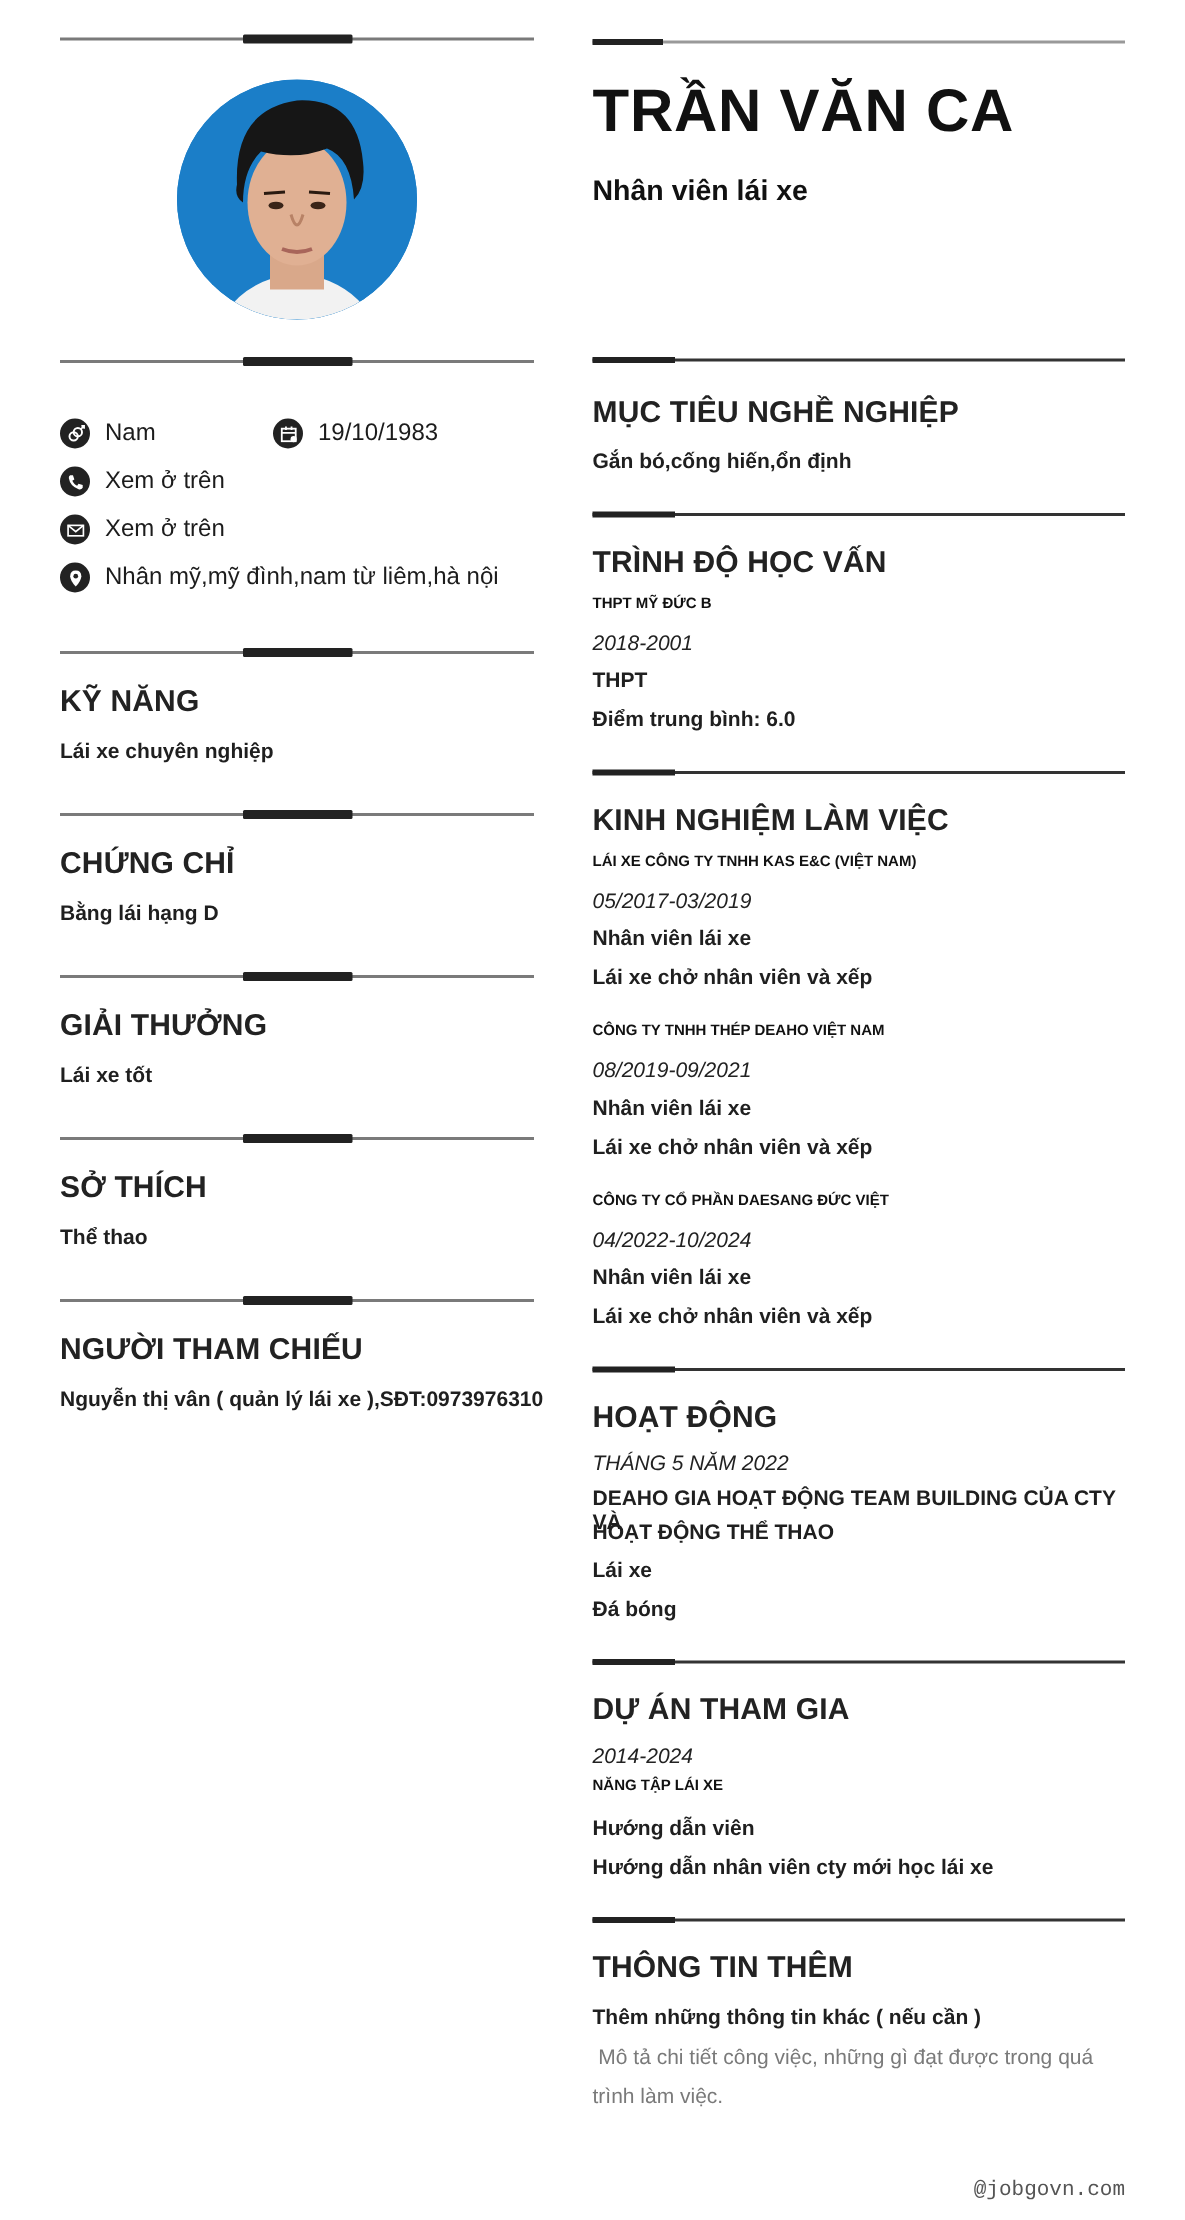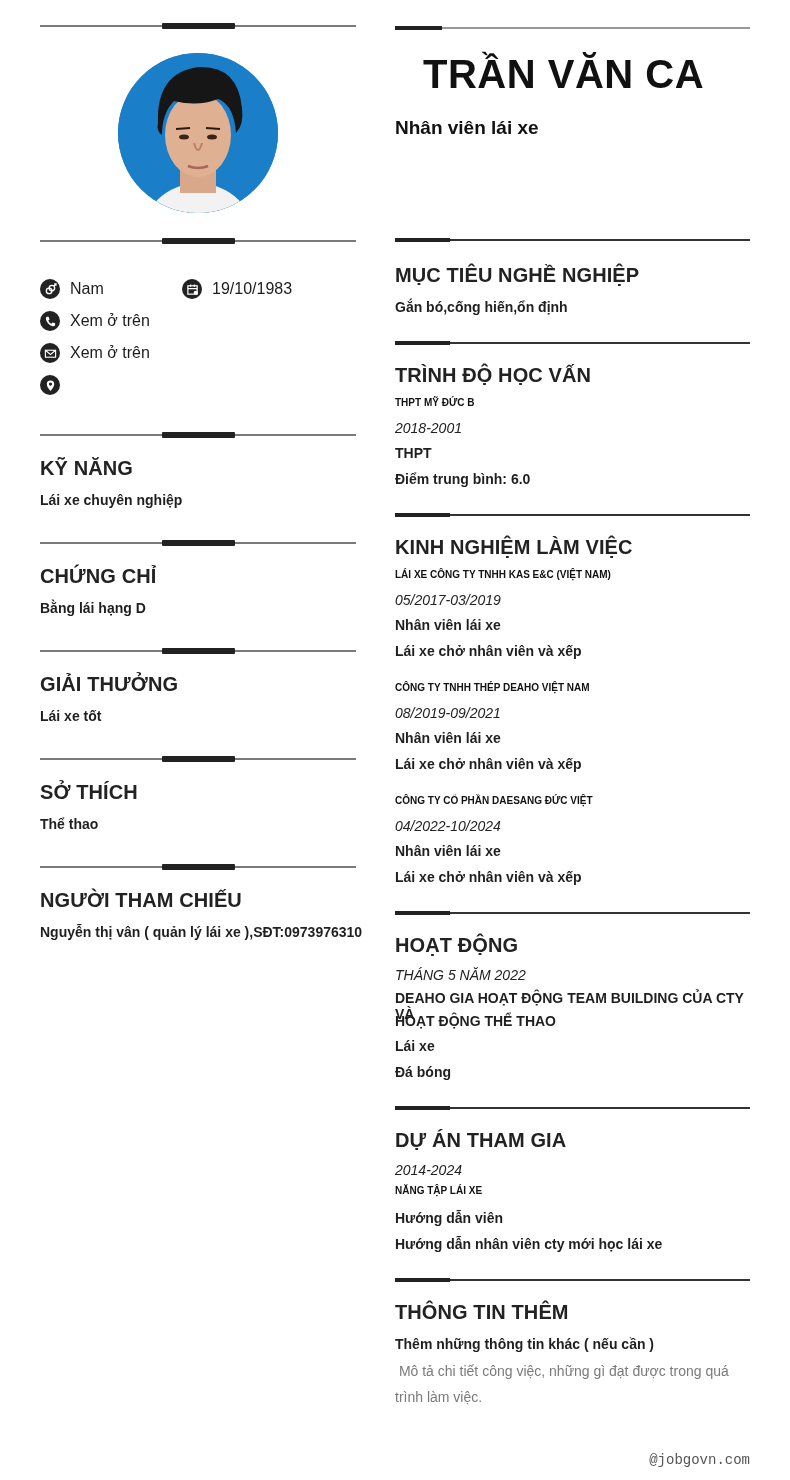--- a/index.html
+++ b/index.html
@@ -27,21 +27,21 @@
   .ico { width: 20px; height: 20px; border-radius: 50%; background: #222; display: inline-flex; align-items: center; justify-content: center; margin-right: 10px; flex: 0 0 20px; }
   .ico svg { width: 13px; height: 13px; }
 
   .sec-title { font-size: 20px; font-weight: bold; color: #222; letter-spacing: 0.1px; }
   .txt { font-size: 14px; color: #1f1f1f; font-weight: bold; }
   .bold-sub { font-size: 10px; font-weight: bold; color: #111; }
   .ital { font-size: 14px; font-style: italic; color: #222; }
   .grey { font-size: 14px; color: #7a7a7a; line-height: 26px; }
 
   .abs { position: absolute; }
-  .name { font-size: 40px; font-weight: bold; color: #111; letter-spacing: 0.5px; margin-left: 28px; }
+  .name { font-size: 40px; font-weight: bold; color: #111; letter-spacing: 0.5px; }
   .job-title { font-size: 19px; font-weight: bold; color: #111; }
   .footer { position: absolute; right: 40px; top: 1452px; font-family: "Liberation Mono", monospace; font-size: 14px; color: #555; }
 </style>
 </head>
 <body>
 
 <div class="left-col">
   <div class="ldiv abs" style="top:22px;"></div>
 
   <div class="avatar">
@@ -99,20 +99,21 @@
     </span>
     <span>Xem ở trên</span>
   </div>
   <div class="info-row" style="left:0; top:375px;">
     <span class="ico">
       <svg viewBox="0 0 14 14">
           <path d="M7 1.5 Q11 1.5 11 5.5 Q11 8.5 7 13 Q3 8.5 3 5.5 Q3 1.5 7 1.5 Z" fill="#fff"></path>
           <circle cx="7" cy="5.5" r="1.7" fill="#222"></circle>
         </svg>
     </span>
+    <span>Nhân mỹ,mỹ đình,nam từ liêm,hà nội</span>
   </div>
 
   <div class="ldiv abs" style="top:431px;"></div>
   <div class="sec-title abs" style="top:457px;">KỸ NĂNG</div>
   <div class="txt abs" style="top:492px;">Lái xe chuyên nghiệp</div>
 
   <div class="ldiv abs" style="top:539px;"></div>
   <div class="sec-title abs" style="top:565px;">CHỨNG CHỈ</div>
   <div class="txt abs" style="top:600px;">Bằng lái hạng D</div>
 

